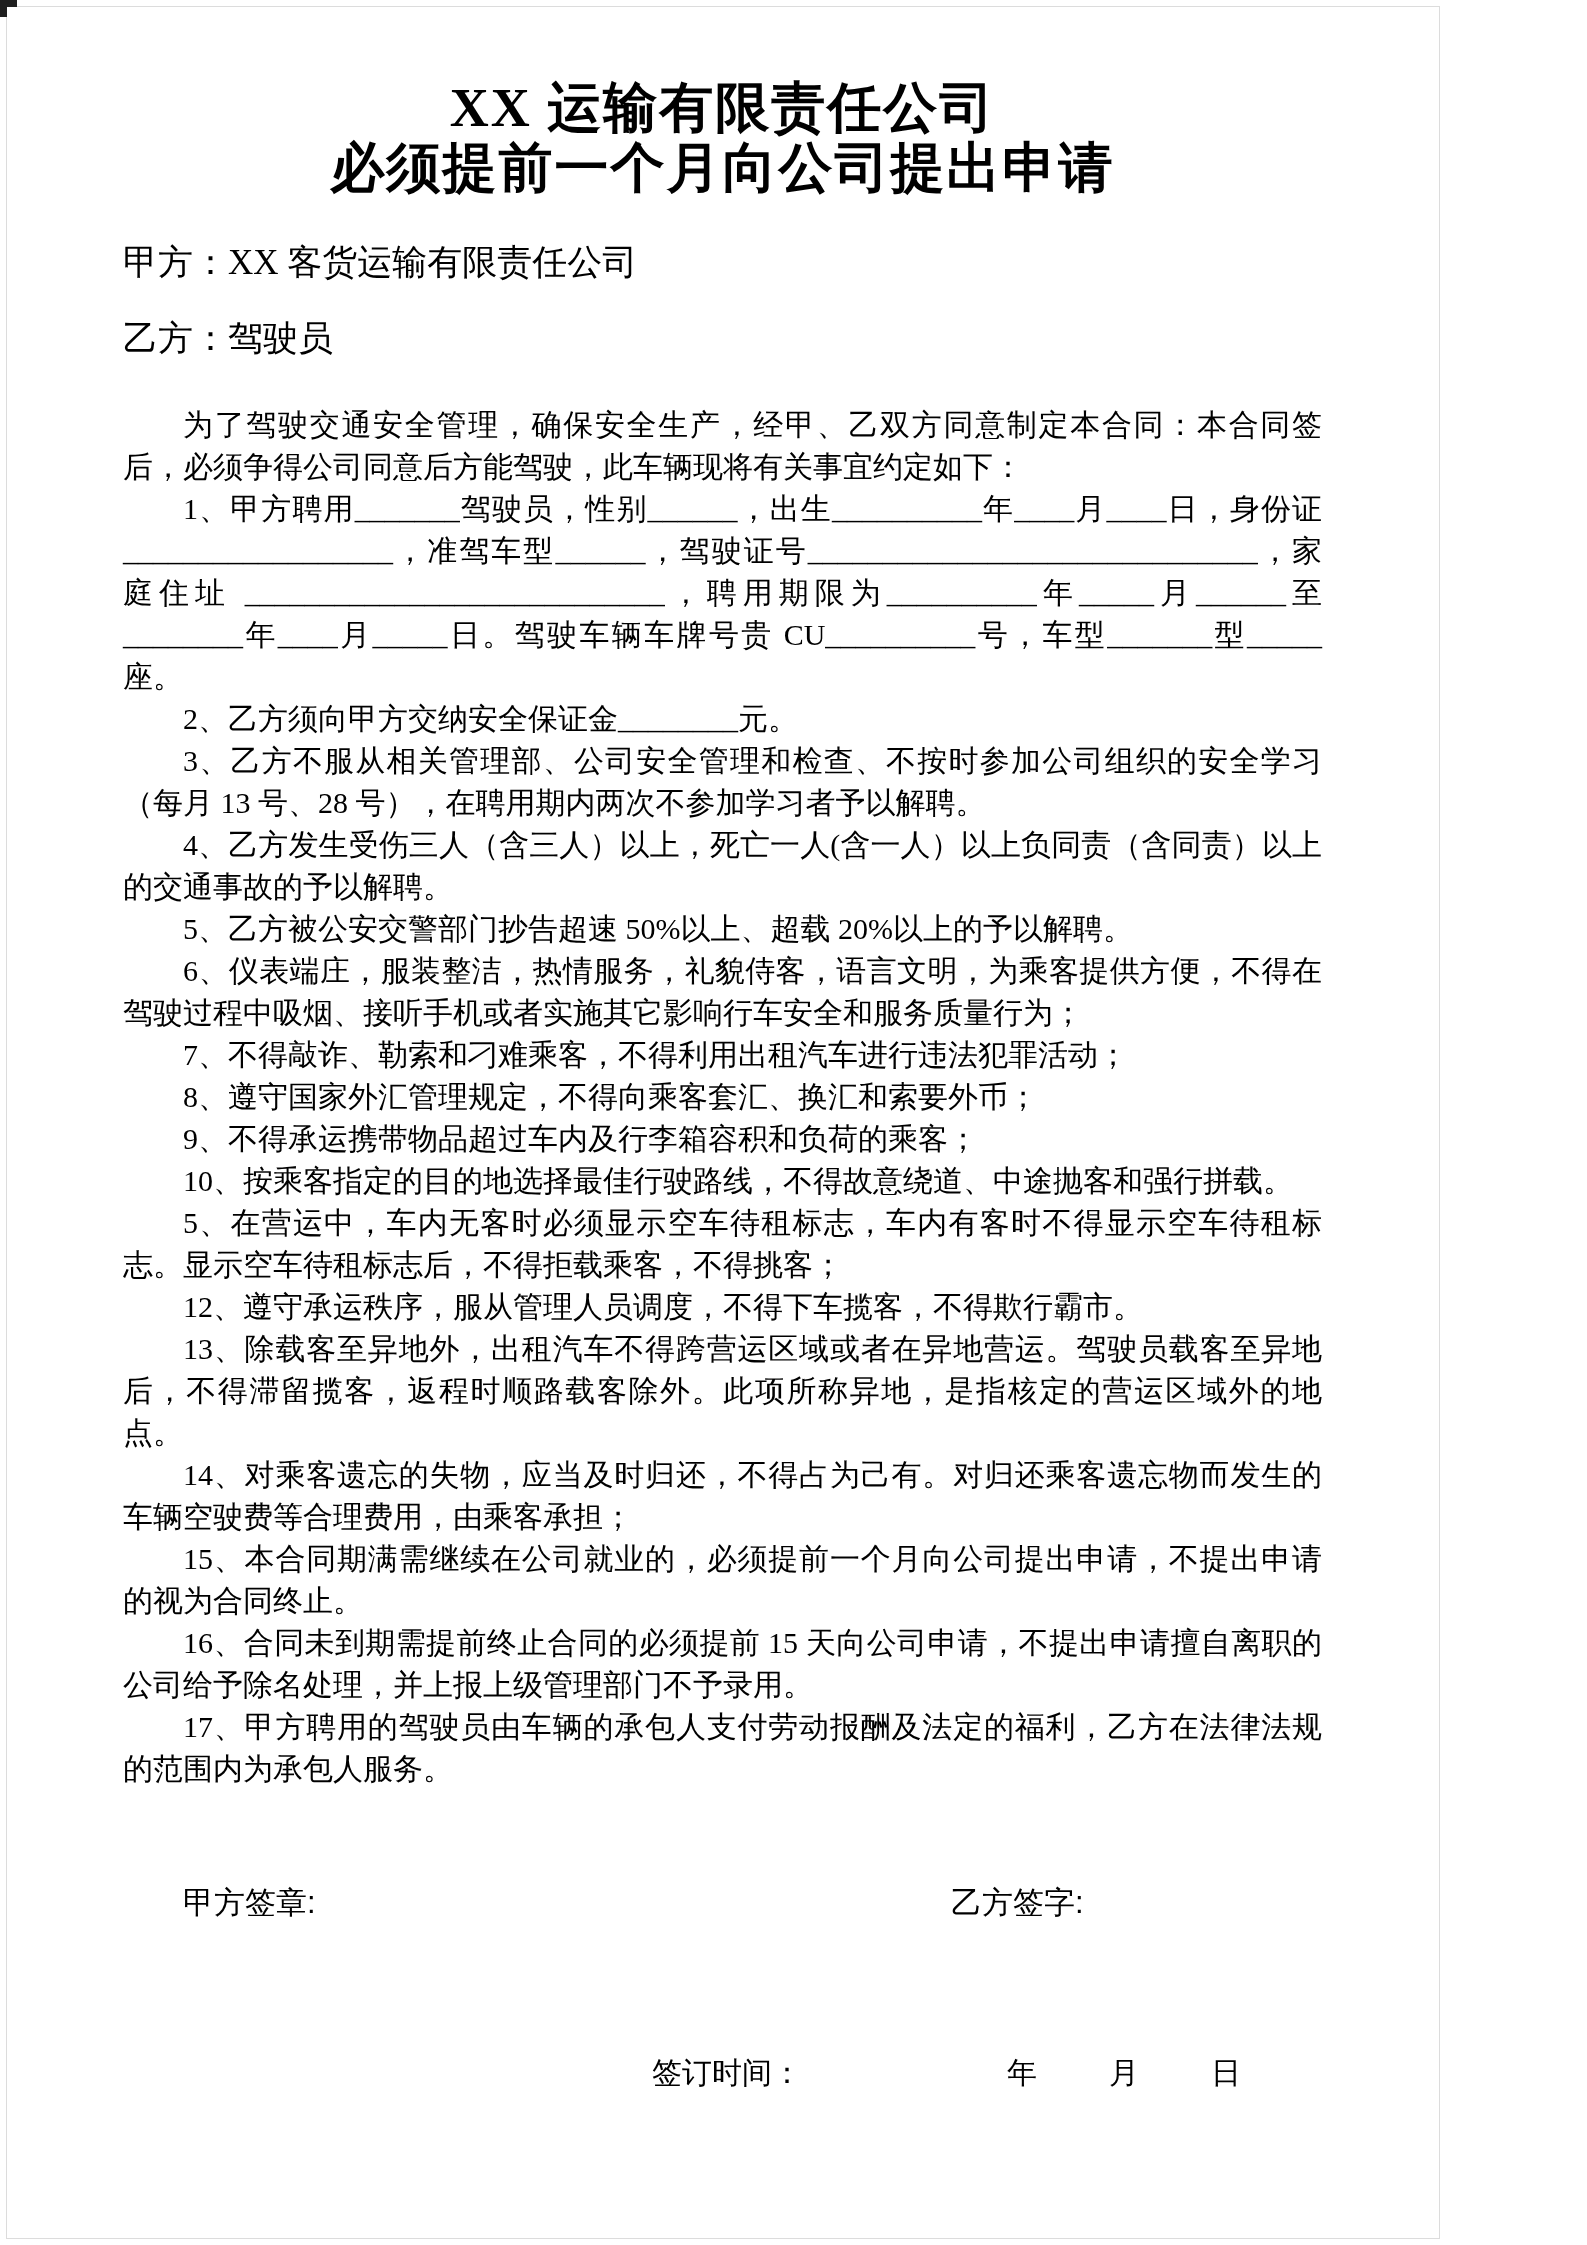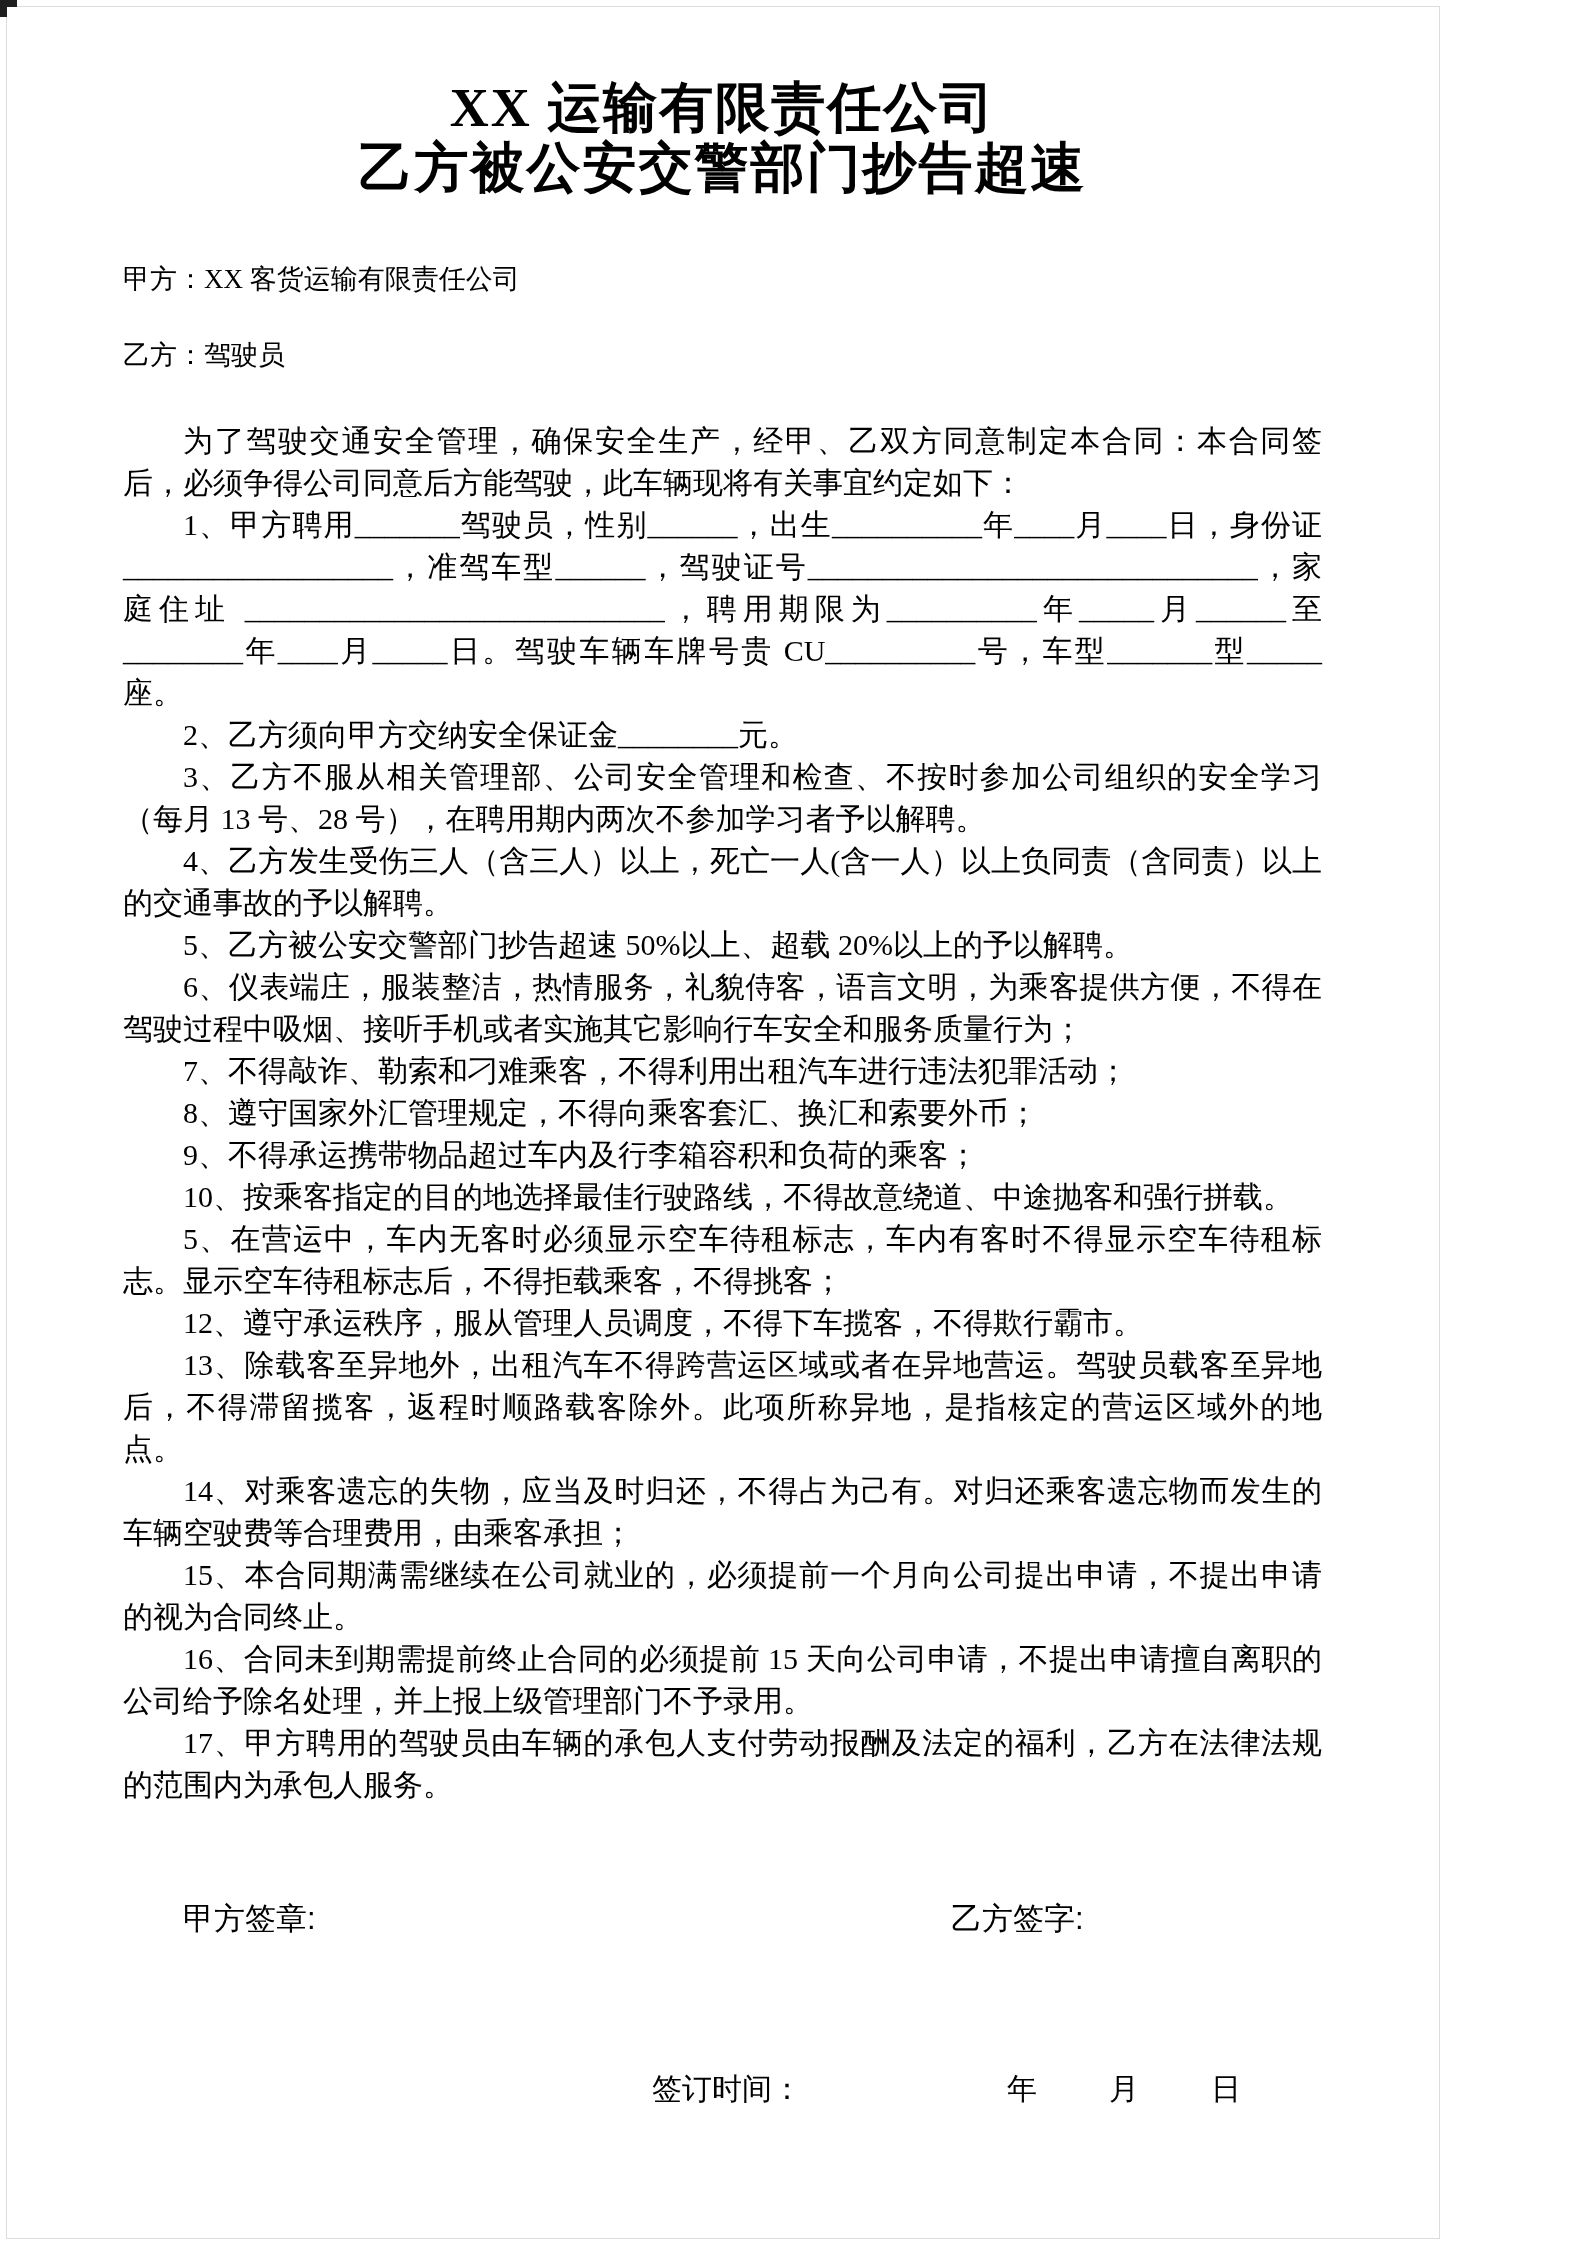--- a/index.html
+++ b/index.html
@@ -30,22 +30,22 @@
   }
   .title {
     margin: 0;
     text-align: center;
     font-size: 54px;
     line-height: 60px;
     font-weight: bold;
     letter-spacing: 2px;
   }
   .party {
-    margin: 60px 0 0 0;
-    font-size: 27px;
+    margin: 44px 0 0 0;
+    font-size: 35px;
     line-height: 42px;
   }
   .party-b { margin-top: 34px; }
   .body-par {
     margin: 0;
     font-size: 30px;
     line-height: 42px;
     text-align: justify;
     text-indent: 2em;
   }
@@ -73,21 +73,21 @@
   .unit-day   { margin-left: 72px; }
 </style>
 </head>
 <body>
 
 <div class="page">
   <div class="page-frame"></div>
   <div class="corner-mark"></div>
 
   <h1 class="title">XX 运输有限责任公司</h1>
-  <h1 class="title">乙方被公安交警部门抄告超速</h1>
+  <h1 class="title">必须提前一个月向公司提出申请</h1>
 
   <p class="party">甲方：XX 客货运输有限责任公司</p>
   <p class="party party-b">乙方：驾驶员</p>
 
   <p class="body-par intro">为了驾驶交通安全管理，确保安全生产，经甲、乙双方同意制定本合同：本合同签后，必须争得公司同意后方能驾驶，此车辆现将有关事宜约定如下：</p>
 
   <div class="clauses">
       <p class="body-par">1、甲方聘用_______驾驶员，性别______，出生__________年____月____日，身份证__________________，准驾车型______，驾驶证号______________________________，家庭住址 ____________________________，聘用期限为__________年_____月______至________年____月_____日。驾驶车辆车牌号贵 CU__________号，车型_______型_____座。</p>
       <p class="body-par">2、乙方须向甲方交纳安全保证金________元。</p>
       <p class="body-par">3、乙方不服从相关管理部、公司安全管理和检查、不按时参加公司组织的安全学习（每月 13 号、28 号），在聘用期内两次不参加学习者予以解聘。</p>

